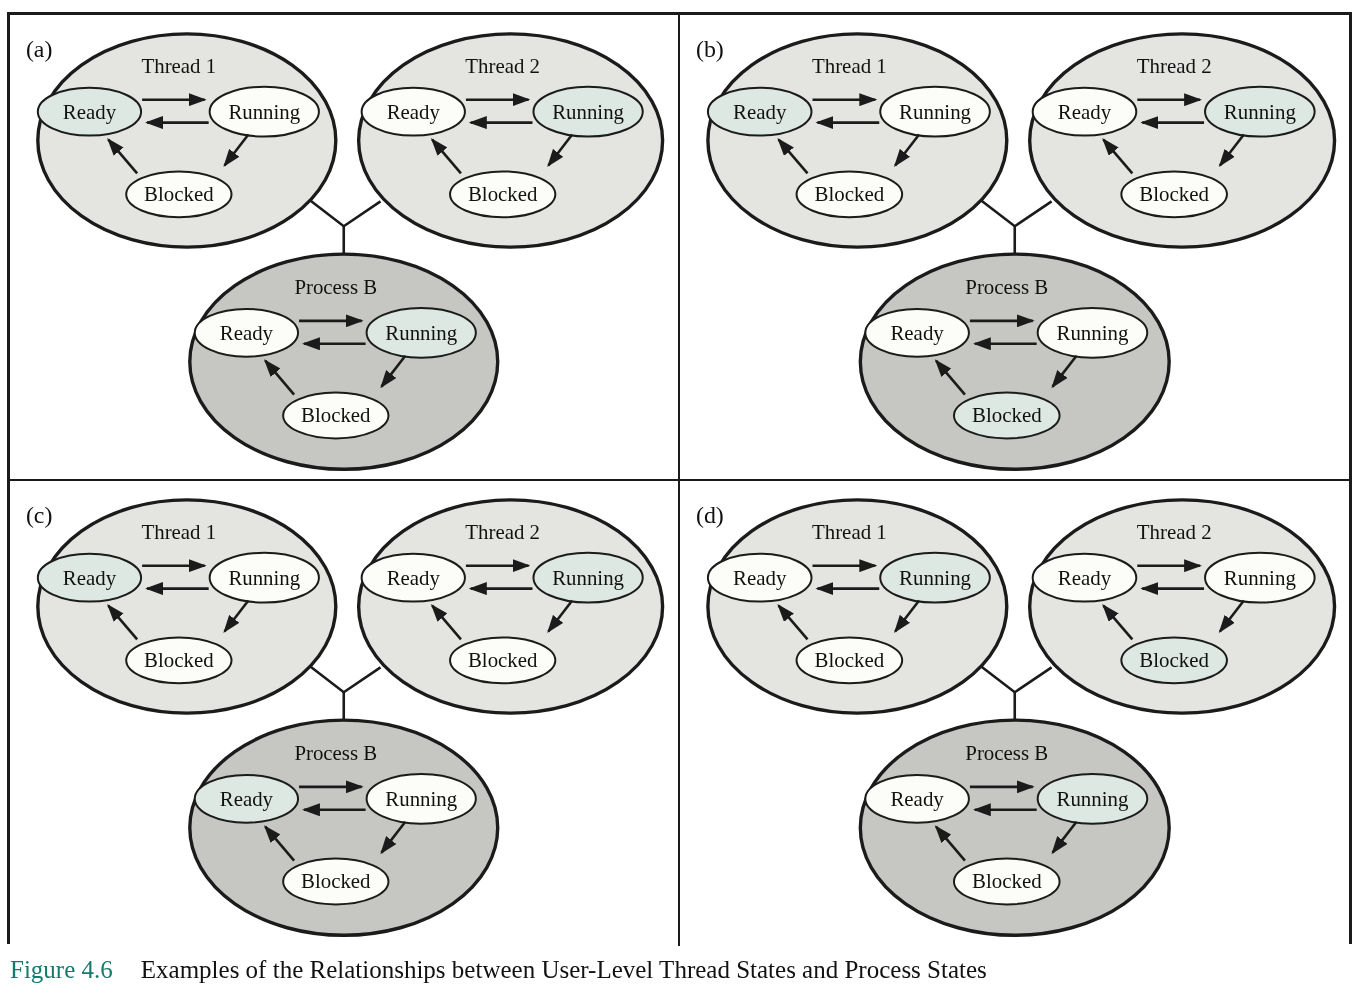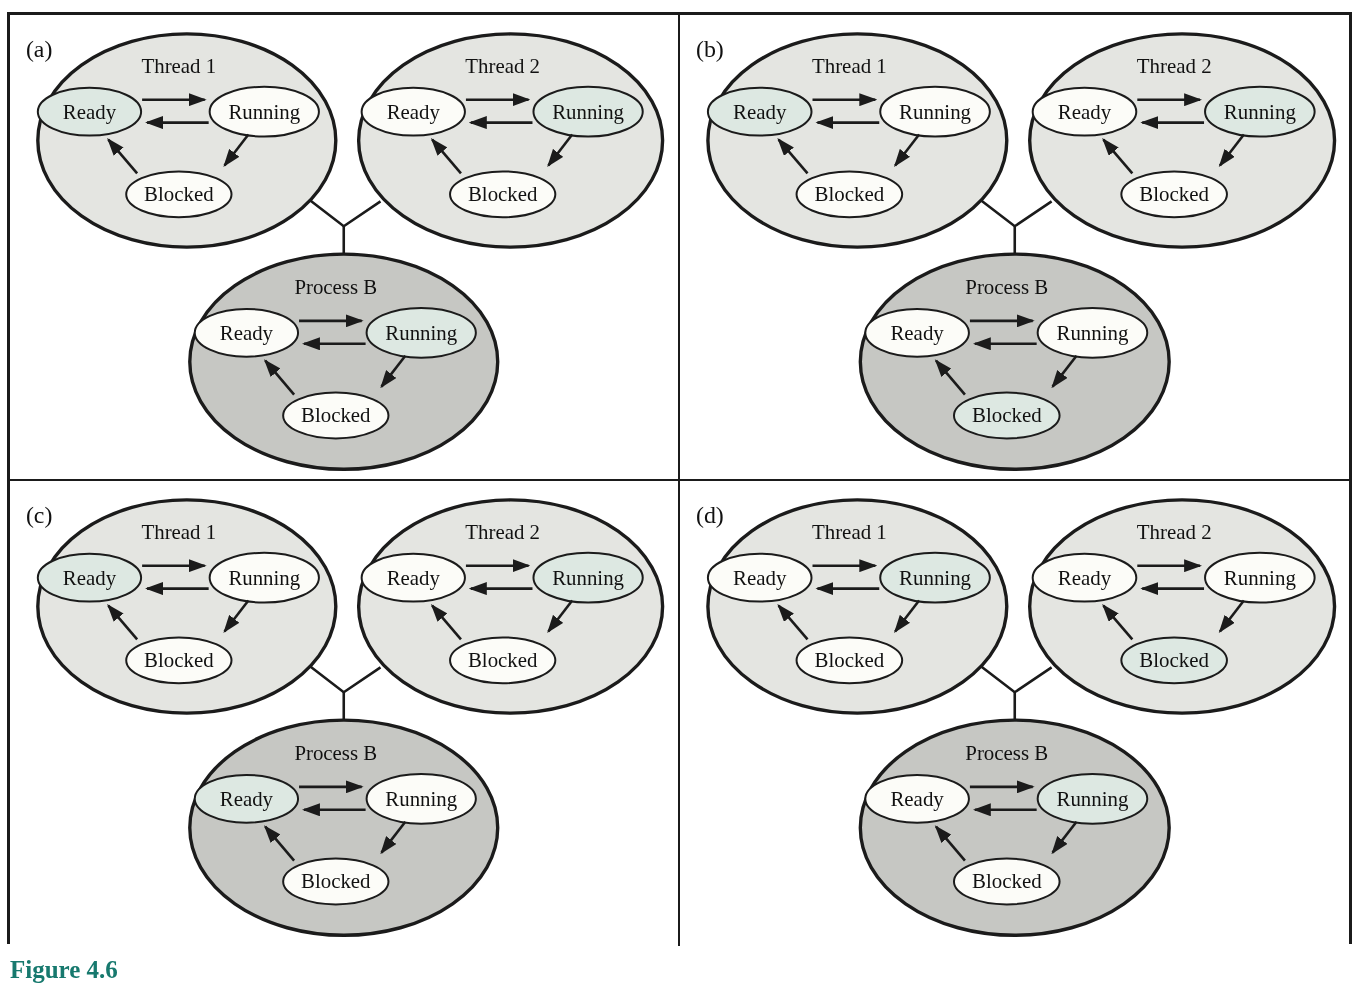--- a/index.html
+++ b/index.html
@@ -8,21 +8,21 @@
   .grid{position:absolute;left:7px;top:12px;width:1345px;height:932px;
         border:3px solid #1b1b1b;box-sizing:border-box;
         display:grid;grid-template-columns:1fr 1fr;grid-template-rows:1fr 1fr;}
   .panel{box-sizing:border-box;background:#ffffff;}
   .panel:nth-child(1){border-right:2px solid #1b1b1b;border-bottom:2px solid #1b1b1b;}
   .panel:nth-child(2){border-bottom:2px solid #1b1b1b;}
   .panel:nth-child(3){border-right:2px solid #1b1b1b;}
   .panel svg{display:block;width:100%;height:100%;}
   .caption{position:absolute;left:10px;top:956px;width:1340px;
            display:flex;align-items:baseline;gap:28px;
-           font-weight:bold;font-size:25px;}
+           font-weight:normal;font-size:25px;}
   .fig-num{color:#17796e;}
   .fig-title{color:#111111;}
   text{fill:#111111;}
 </style>
 </head>
 <body>
 
 <div class="figure">
   <div class="grid">
     <div class="panel" id="panel-0">
@@ -213,14 +213,15 @@
           <text x="328" y="409" font-size="21" font-family="&quot;Liberation Serif&quot;, serif" text-anchor="middle">Blocked</text>
           <line x1="291" y1="307" x2="354" y2="307" stroke="#1b1b1b" stroke-width="2.6" marker-end="url(#ah3)"></line>
           <line x1="358" y1="330" x2="296" y2="330" stroke="#1b1b1b" stroke-width="2.6" marker-end="url(#ah3)"></line>
           <line x1="398" y1="342" x2="374" y2="373" stroke="#1b1b1b" stroke-width="2.6" marker-end="url(#ah3)"></line>
           <line x1="286" y1="381" x2="257" y2="347" stroke="#1b1b1b" stroke-width="2.6" marker-end="url(#ah3)"></line>
         </svg>
       </div>
   </div>
   <div class="caption">
     <span class="fig-num">Figure 4.6</span>
+    <span class="fig-title">Examples of the Relationships between User-Level Thread States and Process States</span>
   </div>
 </div>
 
 </body></html>

